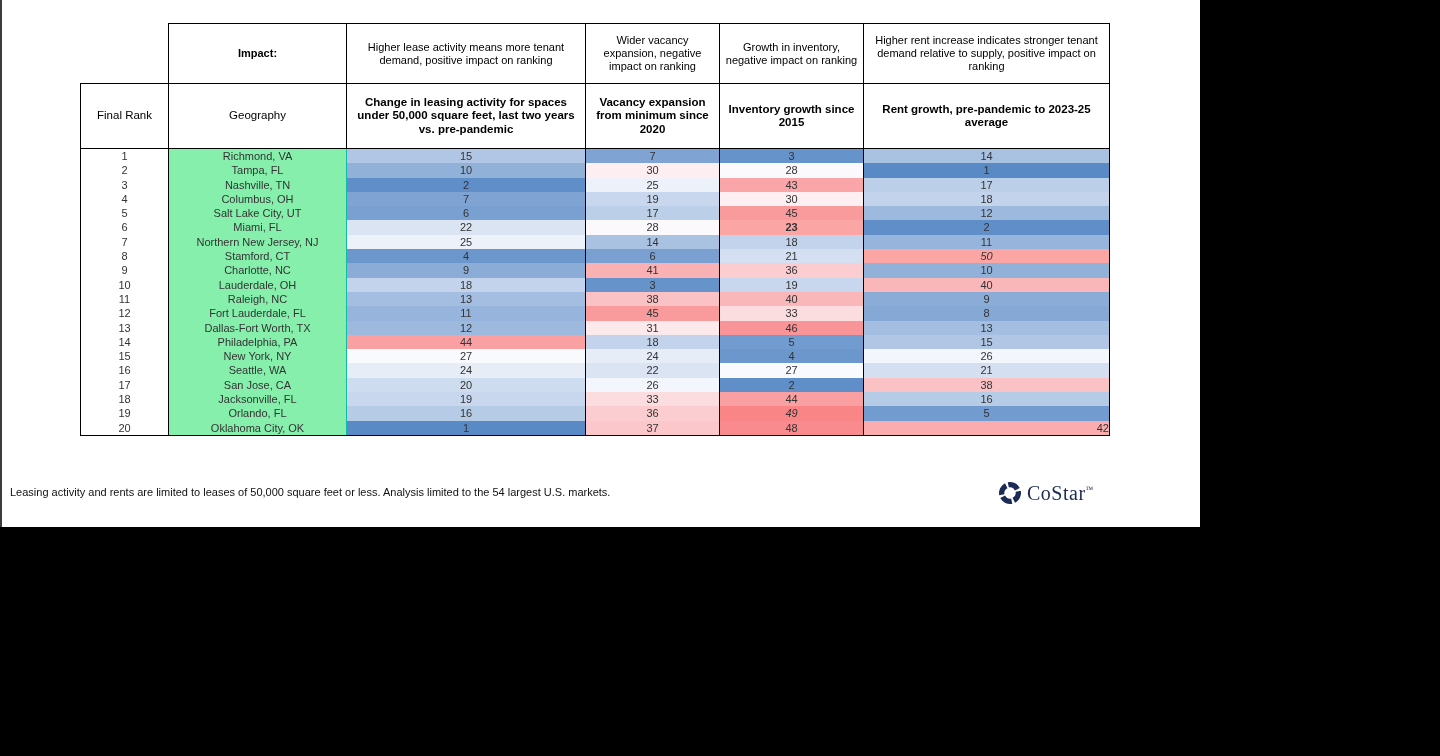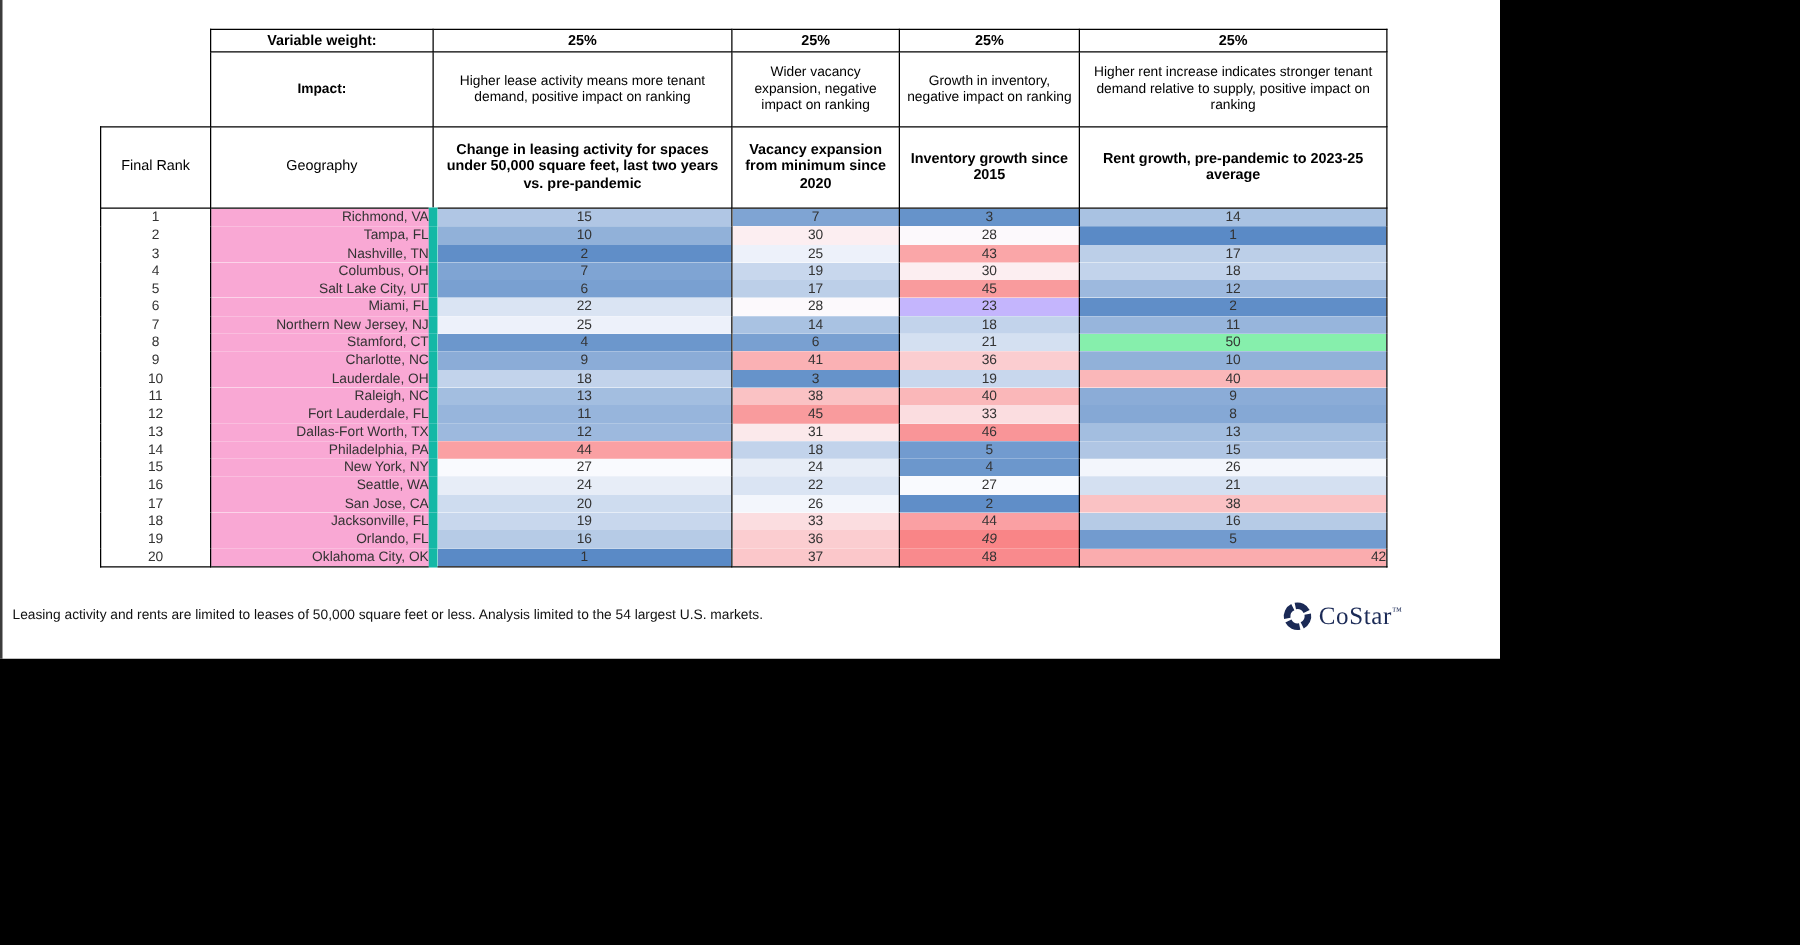--- a/index.html
+++ b/index.html
@@ -18,28 +18,28 @@
   }
   table.rank td{padding:0;text-align:center;vertical-align:middle;overflow:hidden;}
   td.ghost{border:none;background:transparent;}
   tr.weights td.hdr{border:1px solid #000;font-weight:bold;font-size:11.5px;height:17px;}
   tr.impacts td.hdr{border:1px solid #000;font-size:11px;line-height:13px;height:55px;padding:2px 5px;}
   tr.impacts td.impact-label{font-weight:bold;}
   tr.colheads td{border:1px solid #000;height:60px;font-size:11.5px;line-height:13.5px;padding:2px 4px;}
   tr.colheads td.metric{font-weight:bold;}
   tr.datarow td{font-size:11px;height:14.3px;line-height:14.3px;color:#333;}
   tr.datarow td.rank-cell{border-left:1px solid #000;border-right:1px solid #000;background:#fff;}
-  tr.datarow td.geo-cell{border-right:7px solid #14b8a6;background:#f9a8d4;text-align:right;}
+  tr.datarow td.geo-cell{border-right:1px solid #14b8a6;background:#86efac;}
   tr.datarow td.val-cell{border-right:1px solid #000;}
   tr.datarow.last td{border-bottom:1px solid #000;}
   .footer{
     position:absolute;left:8px;top:486px;font-size:11px;line-height:13.5px;color:#111;
   }
   .logo{
-    position:absolute;left:1024px;top:481px;display:flex;align-items:center;gap:5px;
+    position:absolute;left:996px;top:481px;display:flex;align-items:center;gap:5px;
   }
   .logo-text{
     font-family:"Liberation Serif", serif;font-size:20px;color:#1b2a56;letter-spacing:0.5px;
   }
   .logo-tm{font-size:8px;vertical-align:super;color:#1b2a56;}
 </style>
 </head>
 <body>
 
 <div class="canvas">
@@ -47,28 +47,20 @@
   <table class="rank">
     <colgroup>
       <col style="width:88px">
         <col style="width:178px">
         <col style="width:239px">
       <col style="width:134px">
         <col style="width:144px">
         <col style="width:246px">
     </colgroup>
     <tbody>
-      <tr class="weights">
-        <td class="ghost"></td>
-        <td class="hdr">Variable weight:</td>
-        <td class="hdr">25%</td>
-        <td class="hdr">25%</td>
-        <td class="hdr">25%</td>
-        <td class="hdr">25%</td>
-      </tr>
       <tr class="impacts">
         <td class="ghost"></td>
         <td class="hdr impact-label">Impact:</td>
         <td class="hdr">Higher lease activity means more tenant demand, positive impact on ranking</td>
         <td class="hdr">Wider vacancy expansion, negative impact on ranking</td>
         <td class="hdr">Growth in inventory, negative impact on ranking</td>
         <td class="hdr">Higher rent increase indicates stronger tenant demand relative to supply, positive impact on ranking</td>
       </tr>
       <tr class="colheads">
         <td>Final Rank</td>
@@ -118,38 +110,38 @@
           <td class="val-cell" style="background: rgb(121, 160, 209);">6</td>
           <td class="val-cell" style="background: rgb(188, 207, 232);">17</td>
           <td class="val-cell" style="background: rgb(249, 155, 157);">45</td>
           <td class="val-cell" style="background: rgb(157, 185, 222);">12</td>
         </tr>
         <tr class="datarow">
           <td class="rank-cell">6</td>
           <td class="geo-cell">Miami, FL</td>
           <td class="val-cell" style="background: rgb(218, 228, 243);">22</td>
           <td class="val-cell" style="background: rgb(252, 249, 252);">28</td>
-          <td class="val-cell" style="background: #c4b5fd;">23</td>
+          <td class="val-cell" style="background: #fca5a5; font-weight: bold;">23</td>
           <td class="val-cell" style="background: rgb(96, 142, 200);">2</td>
         </tr>
         <tr class="datarow">
           <td class="rank-cell">7</td>
           <td class="geo-cell">Northern New Jersey, NJ</td>
           <td class="val-cell" style="background: rgb(237, 241, 250);">25</td>
           <td class="val-cell" style="background: rgb(169, 194, 226);">14</td>
           <td class="val-cell" style="background: rgb(194, 211, 235);">18</td>
           <td class="val-cell" style="background: rgb(151, 181, 220);">11</td>
         </tr>
         <tr class="datarow">
           <td class="rank-cell">8</td>
           <td class="geo-cell">Stamford, CT</td>
           <td class="val-cell" style="background: rgb(108, 151, 204);">4</td>
           <td class="val-cell" style="background: rgb(121, 160, 209);">6</td>
           <td class="val-cell" style="background: rgb(212, 224, 241);">21</td>
-          <td class="val-cell" style="background: #86efac;">50</td>
+          <td class="val-cell" style="background: #fca5a5; font-style: italic;">50</td>
         </tr>
         <tr class="datarow">
           <td class="rank-cell">9</td>
           <td class="geo-cell">Charlotte, NC</td>
           <td class="val-cell" style="background: rgb(139, 172, 215);">9</td>
           <td class="val-cell" style="background: rgb(250, 177, 180);">41</td>
           <td class="val-cell" style="background: rgb(251, 205, 208);">36</td>
           <td class="val-cell" style="background: rgb(145, 177, 217);">10</td>
         </tr>
         <tr class="datarow">

